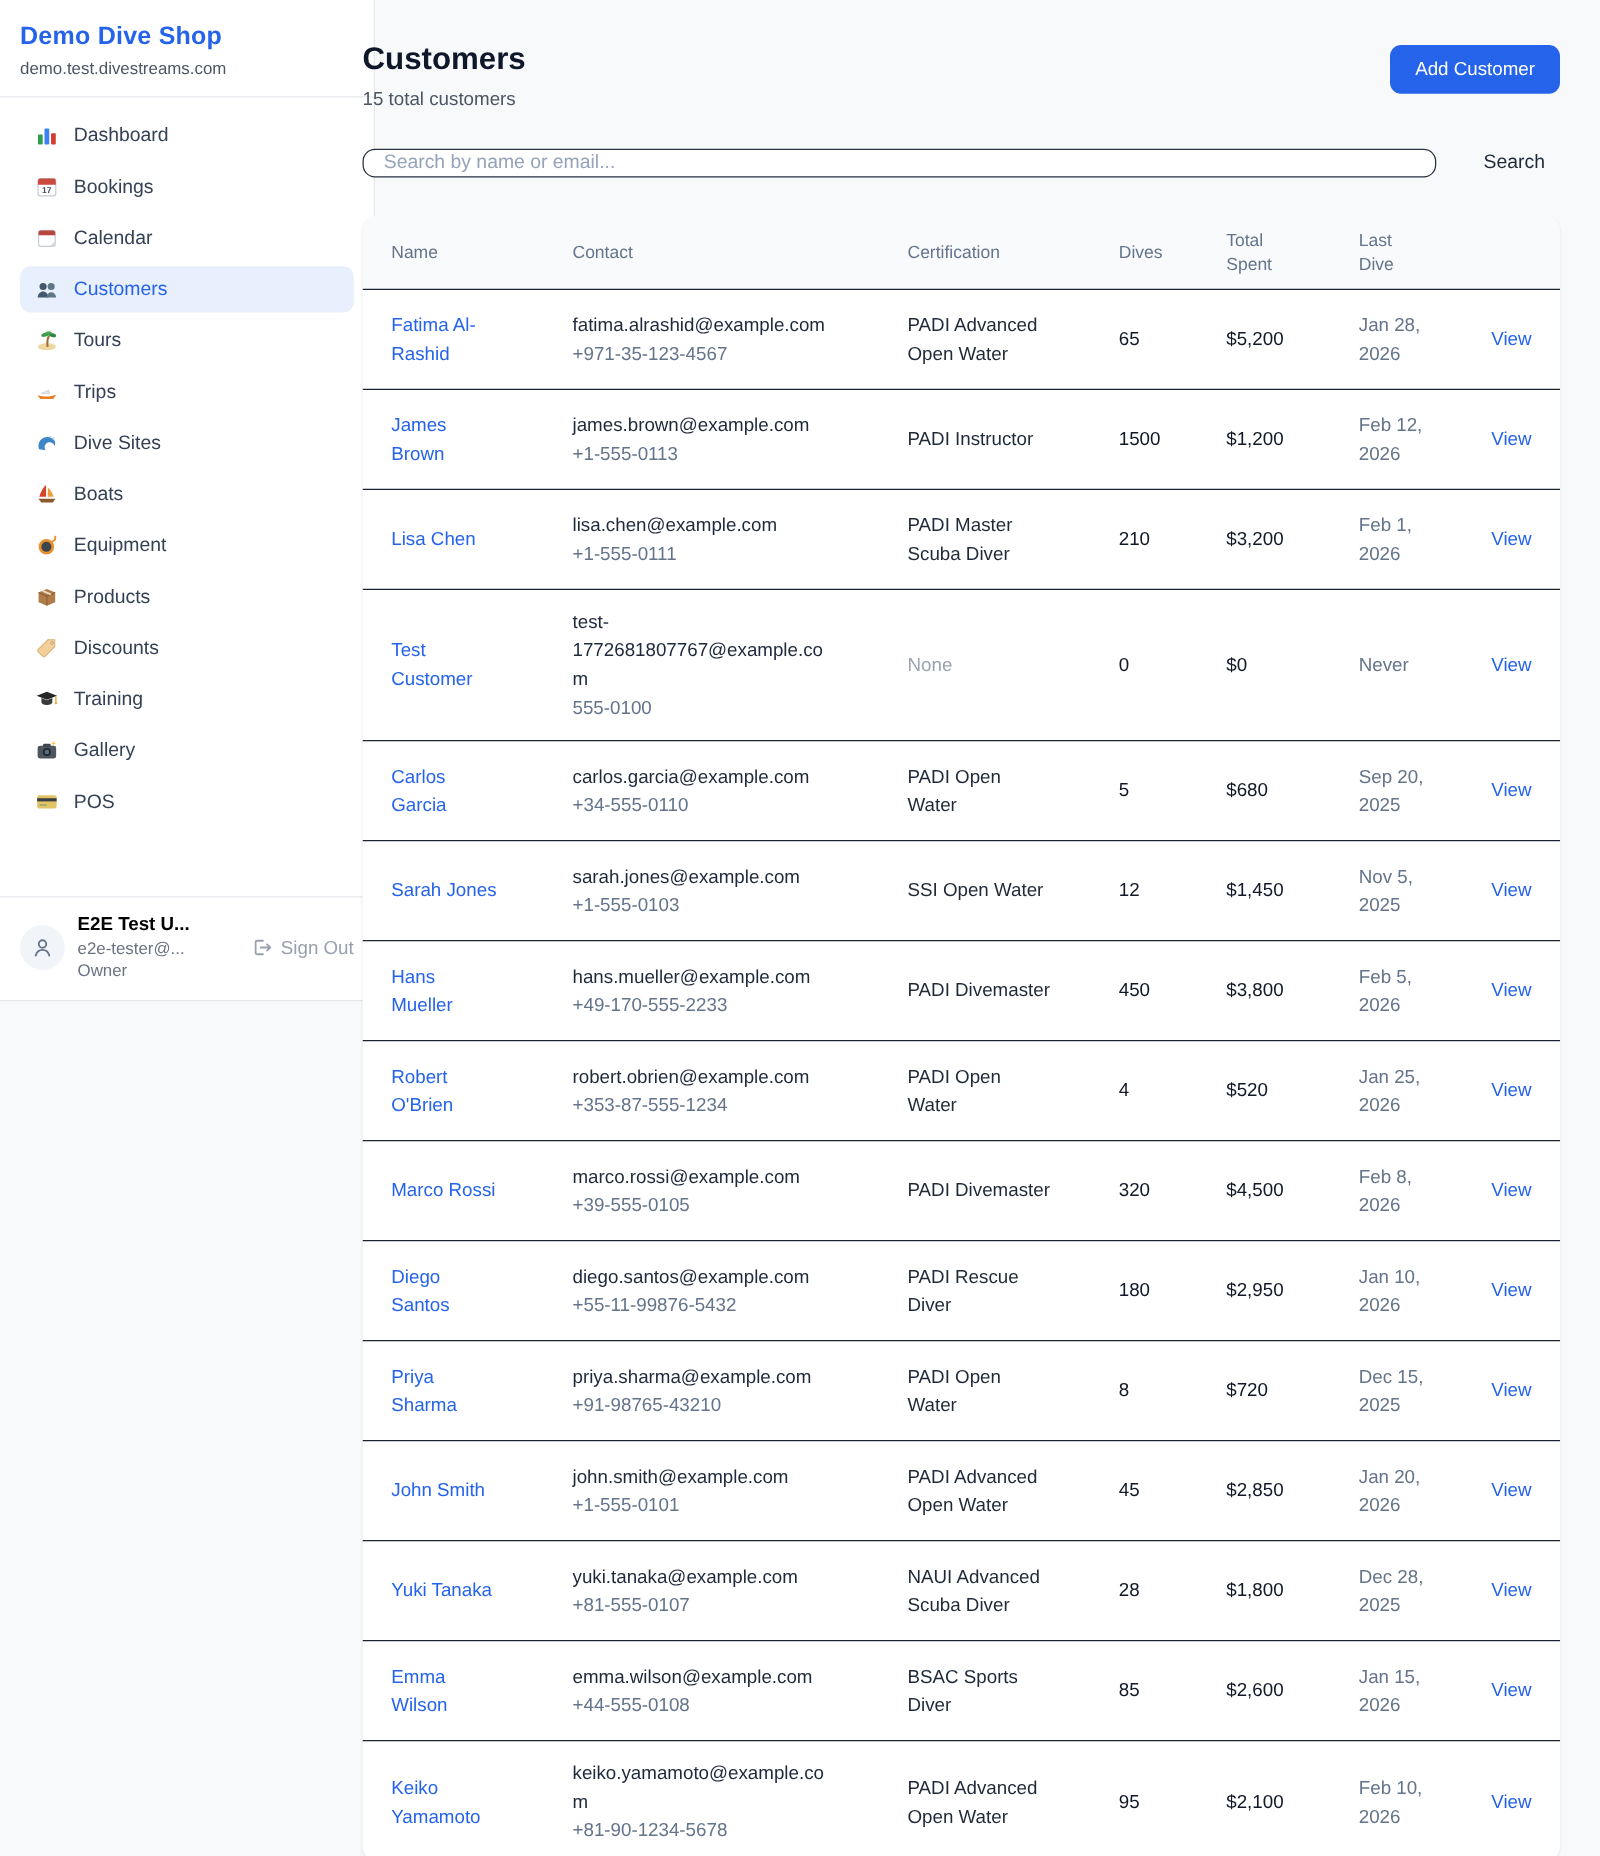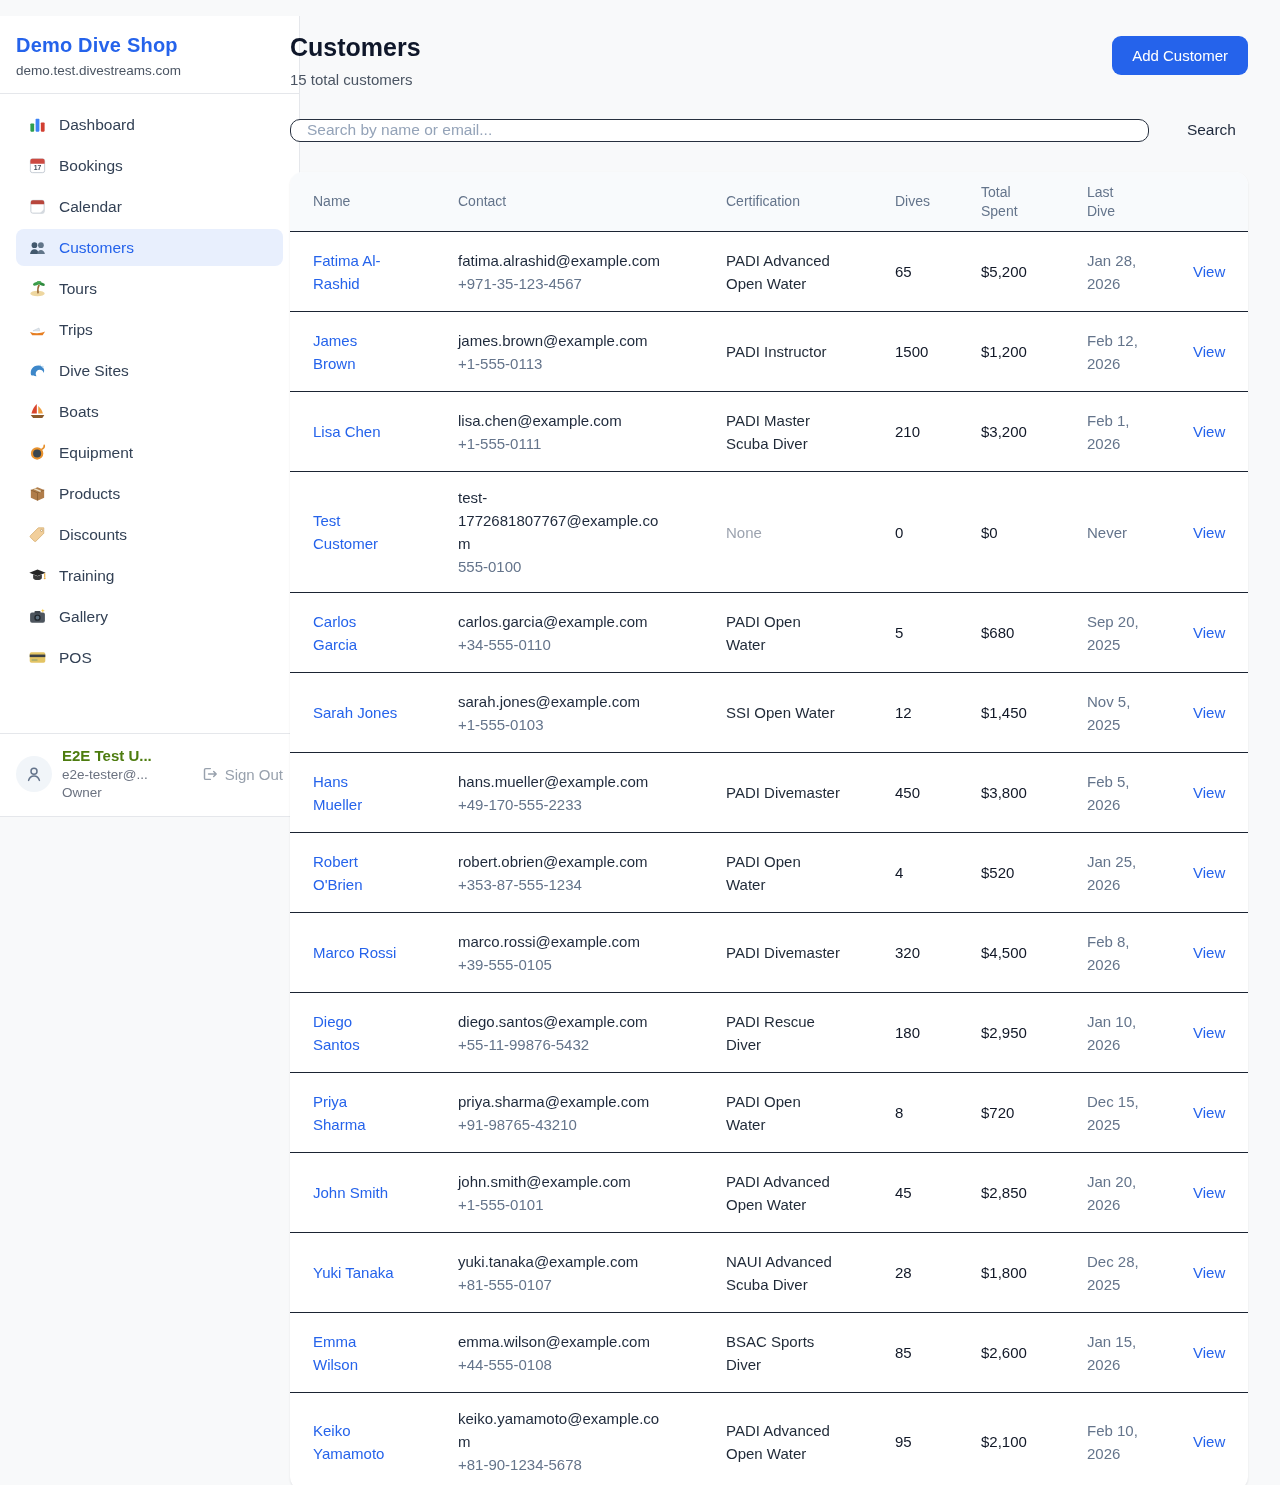--- a/index.html
+++ b/index.html
@@ -20,21 +20,21 @@
   body{
     height:1485px;
     background:var(--page-bg);
     font-family:"Liberation Sans",sans-serif;
     color:var(--text-body);
     overflow:hidden;
     position:relative;
   }
   
   .sidebar{
-    position:absolute;left:0;top:16px;
+    position:absolute;left:0;top:0;
     width:300px;height:801px;
     background:#fff;
     border-right:1px solid var(--border-light);
     border-bottom:1px solid var(--border-light);
     display:flex;flex-direction:column;
   }
   .sidebar-head{padding:18px 16px 15px 16px;border-bottom:1px solid var(--border-light);}
   .shop-title{font-size:20px;font-weight:bold;color:var(--accent);letter-spacing:.2px;}
   .shop-domain{font-size:13.5px;color:#4b5563;margin-top:6px;}
   .nav{padding:12px 16px 0 16px;flex:0 0 auto;}
@@ -52,21 +52,21 @@
     border-top:1px solid var(--border-light);
     padding:13px 16px 16px 16px;
     display:flex;align-items:center;gap:10px;
   }
   .avatar{
     width:36px;height:36px;border-radius:50%;
     background:#f1f5f9;display:flex;align-items:center;justify-content:center;
     flex:0 0 36px;
   }
   .user-block{min-width:0;}
-  .user-name{font-size:15px;font-weight:bold;color:#4d7c0f;white-space:nowrap;}
+  .user-name{font-size:15px;font-weight:bold;color:#000000;white-space:nowrap;}
   .user-email{font-size:13.5px;color:#6b7280;margin-top:3px;white-space:nowrap;}
   .user-role{font-size:13.5px;color:#6b7280;margin-top:3px;}
   .signout{
     margin-left:auto;display:flex;align-items:flex-end;gap:7px;
     color:#98a1ad;font-size:15px;cursor:pointer;white-space:nowrap;
   }
   
   .main{position:absolute;left:256px;top:0;width:1024px;padding:33px 32px 0 34px;}
   .main-header{display:flex;align-items:flex-start;justify-content:space-between;}
   .page-title{font-size:25px;font-weight:bold;color:#0f172a;}

